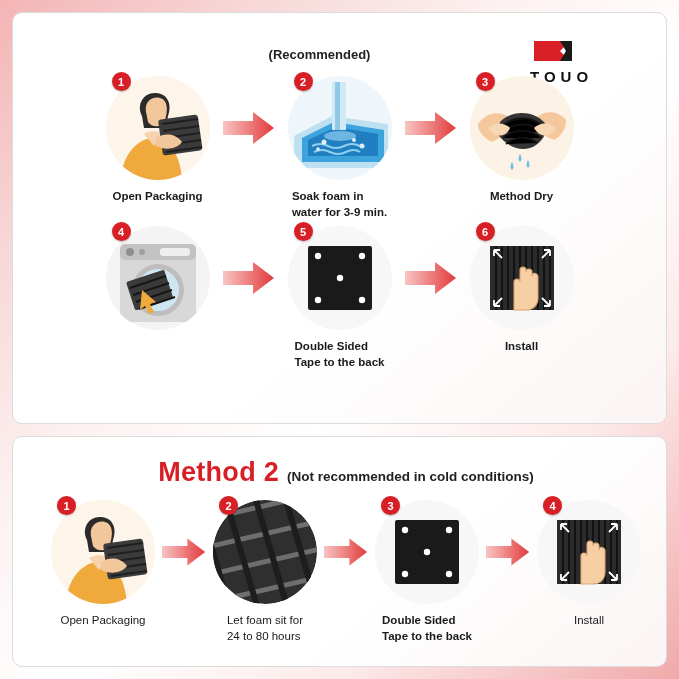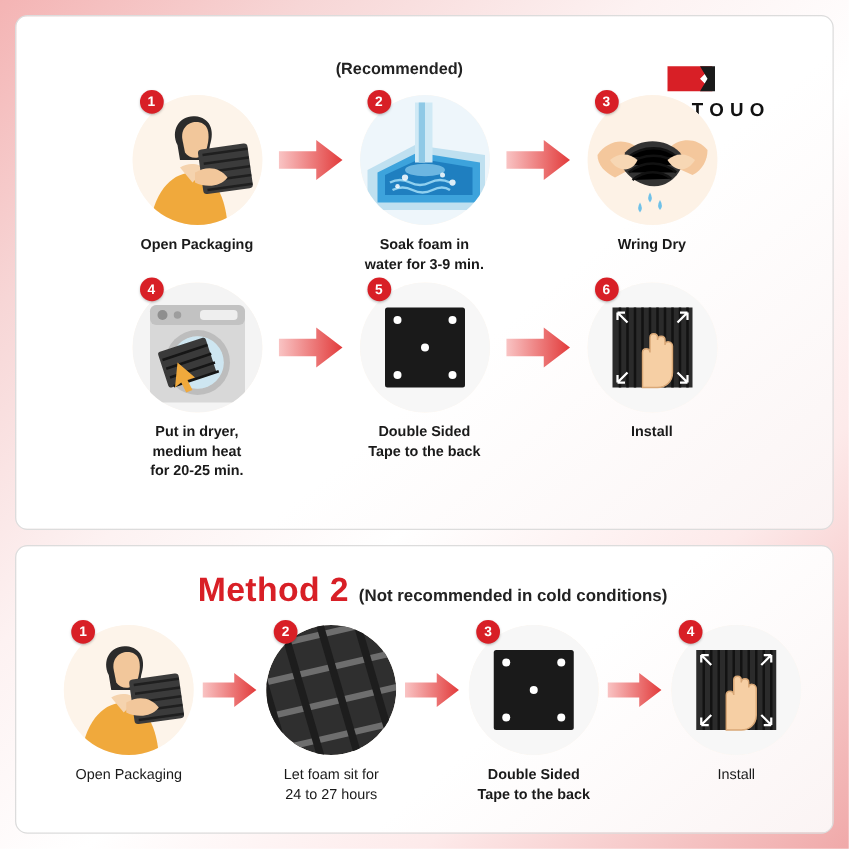--- a/index.html
+++ b/index.html
@@ -51,23 +51,23 @@
     color: #222;
     font-size: 13px;
     font-weight: bold;
     margin-top: 16px;
   }
   .m-sub-2 { font-size: 13.5px; text-align: right; }
 
   
   .brand {
     position: absolute;
-    top: 36px;
+    top: 24px;
     right: 26px;
-    text-align: center;
+    text-align: left;
     width: 110px;
   }
   .brand-mark {
     display: block;
     margin: 0 auto;
   }
   .brand-name {
     font-size: 15px;
     letter-spacing: 5px;
     color: #111;
@@ -120,21 +120,21 @@
     display: flex;
     align-items: center;
     justify-content: center;
     z-index: 5;
     box-shadow: 0 1px 2px rgba(0,0,0,0.25);
   }
   .caption {
     margin-top: 9px;
     font-size: 11.5px;
     color: #1a1a1a;
-    text-align: center;
+    text-align: left;
     line-height: 1.35;
     font-weight: bold;
   }
   .caption-light { font-weight: normal; }
 
   
   .arrow {
     width: 54px;
     height: 104px;
     display: flex;
@@ -259,21 +259,21 @@
               <path d="M18 52 C24 46 34 46 40 52 C36 62 24 62 18 52 Z" fill="#f7d7b4"></path>
               <path d="M64 52 C70 46 80 46 86 52 C80 62 70 62 64 52 Z" fill="#f7d7b4"></path>
               <g fill="#6fc1e8">
                 <path d="M50 78 q3 5 0 8 q-3 -3 0 -8Z"></path>
                 <path d="M58 84 q3 5 0 8 q-3 -3 0 -8Z"></path>
                 <path d="M42 86 q3 5 0 8 q-3 -3 0 -8Z"></path>
               </g>
             </svg>
           </div>
         </div>
-        <div class="caption">Wring Dry</div>
+        <div class="caption">Method Dry</div>
       </div>
     </div>
 
     <div class="row row-2">
 
       <div class="step">
         <div class="circle-wrap">
           <div class="badge">4</div>
           <div class="circle">
             <svg width="104" height="104" viewBox="0 0 104 104">
@@ -290,23 +290,20 @@
               <g stroke="#161616" stroke-width="2">
                 <line x1="24" y1="62" x2="60" y2="50"></line>
                 <line x1="27" y1="69" x2="63" y2="57"></line>
                 <line x1="30" y1="76" x2="66" y2="64"></line>
                 <line x1="33" y1="83" x2="69" y2="71"></line>
               </g>
               <path d="M36 64 L50 76 L44 78 L48 86 L43 88 L39 80 L34 84 Z" fill="#f0a93c"></path>
             </svg>
           </div>
         </div>
-        <div class="caption" style="white-space:pre-line">Put in dryer,
-medium heat
-for 20-25 min.</div>
       </div>
 
       <div class="arrow">
         <svg width="52" height="34" viewBox="0 0 52 34">
           <path d="M0 10 L30 10 L30 1 L51 17 L30 33 L30 24 L0 24 Z" fill="url(#ag1)"></path>
         </svg>
       </div>
 
       <div class="step">
         <div class="circle-wrap">
@@ -425,21 +422,21 @@
               <g stroke="#1d1d1d" stroke-width="6" fill="none">
                 <line x1="10" y1="-10" x2="48" y2="120"></line>
                 <line x1="40" y1="-10" x2="78" y2="120"></line>
                 <line x1="70" y1="-10" x2="108" y2="120"></line>
                 <line x1="-18" y1="-10" x2="20" y2="120"></line>
               </g>
             </svg>
           </div>
         </div>
         <div class="caption caption-light" style="white-space:pre-line">Let foam sit for
-24 to 27 hours</div>
+24 to 80 hours</div>
       </div>
 
       <div class="arrow arrow-m2">
         <svg width="46" height="30" viewBox="0 0 52 34">
           <path d="M0 10 L30 10 L30 1 L51 17 L30 33 L30 24 L0 24 Z" fill="url(#ag1)"></path>
         </svg>
       </div>
 
       <div class="step step-m2">
         <div class="circle-wrap">

